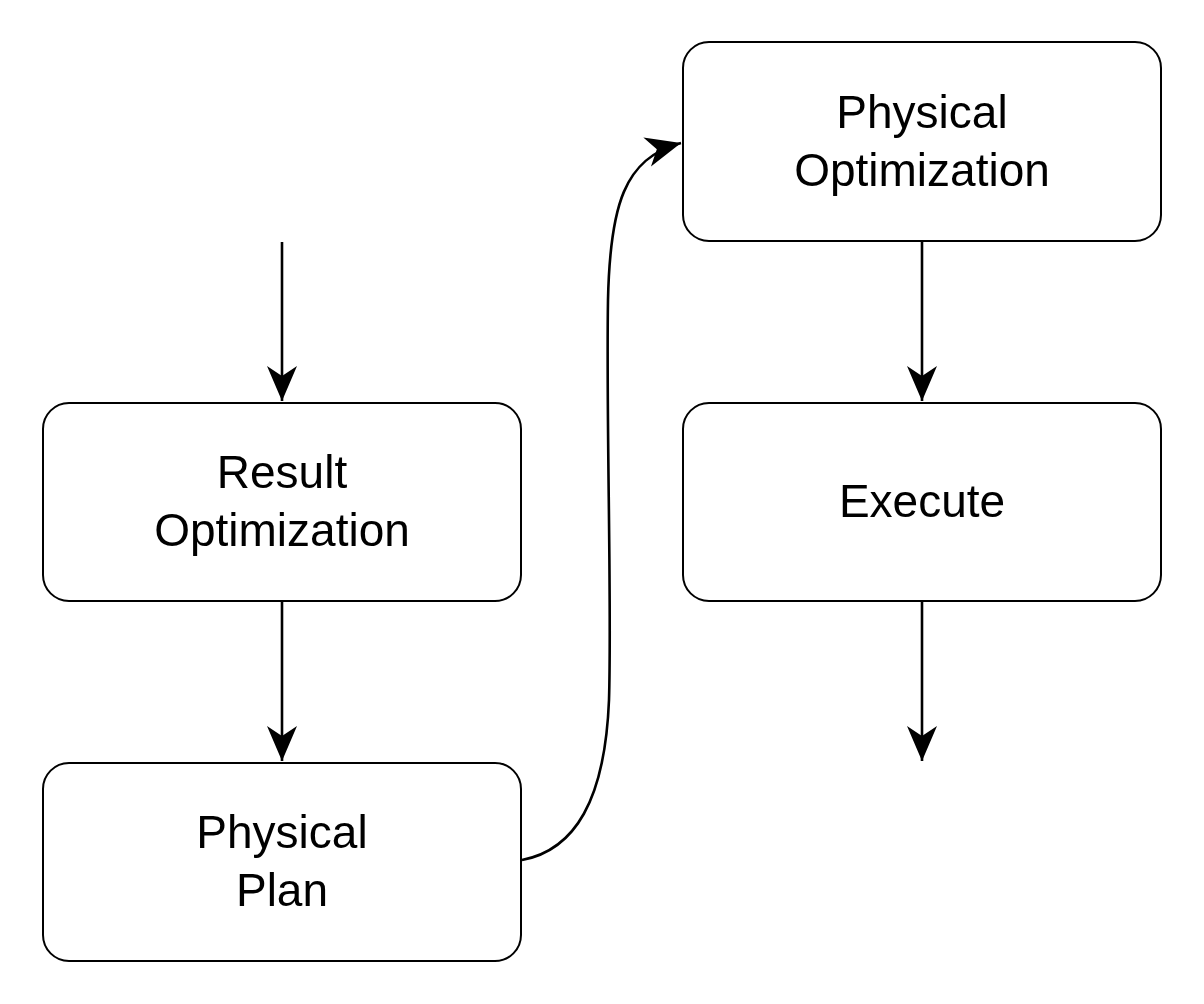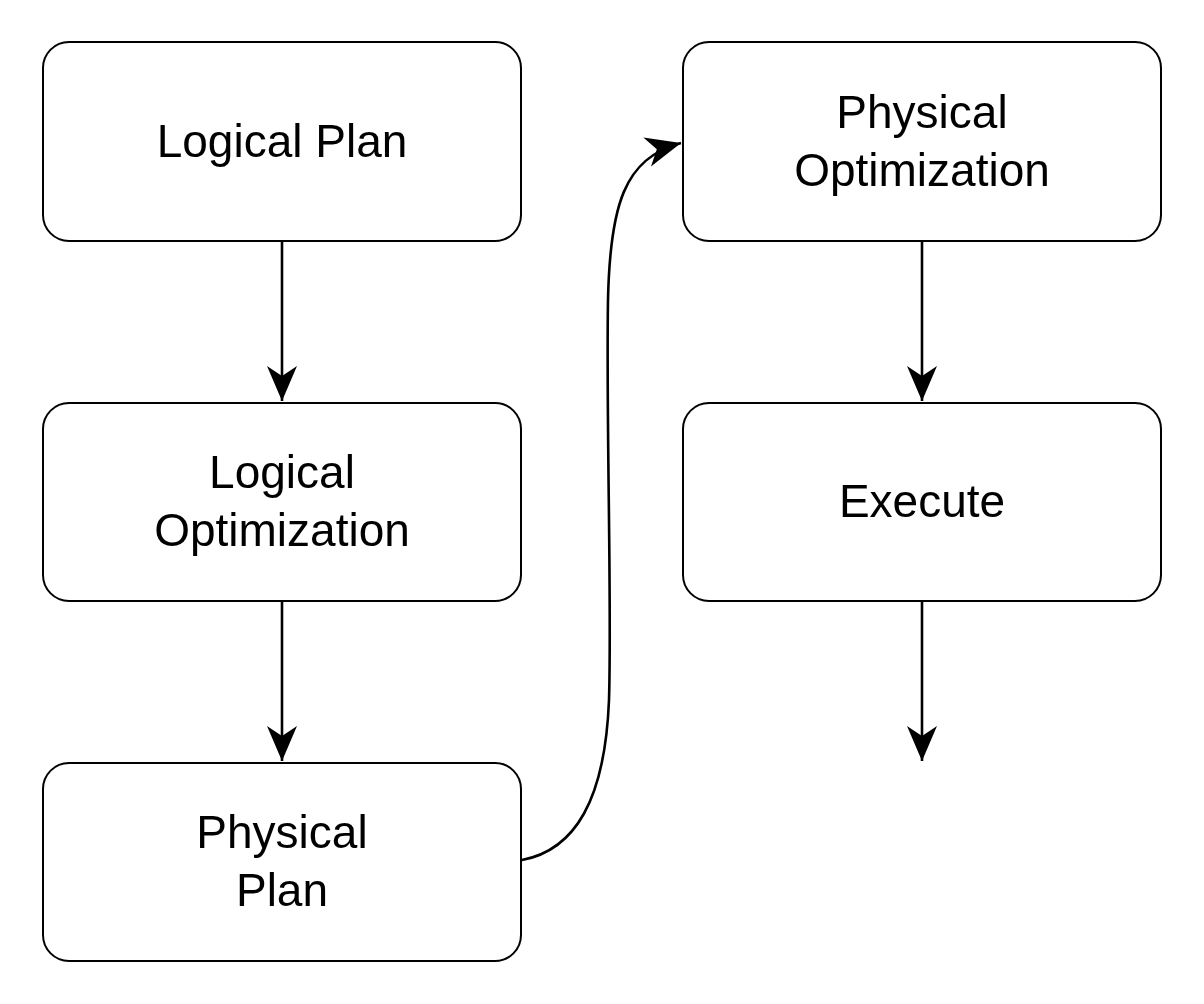--- a/index.html
+++ b/index.html
@@ -43,23 +43,22 @@
     width: 1204px;
     height: 1004px;
     pointer-events: none;
   }
 </style>
 </head>
 <body>
 
 <div class="canvas">
 
-  <div class="node col-l row-1">Logical Plan</div>
 
-  <div class="node col-l row-2">Logical
+  <div class="node col-l row-2">Result
 Optimization</div>
 
   <div class="node col-l row-3">Physical
 Plan</div>
 
   <div class="node col-r row-1">Physical
 Optimization</div>
 
   <div class="node col-r row-2">Execute</div>
 

